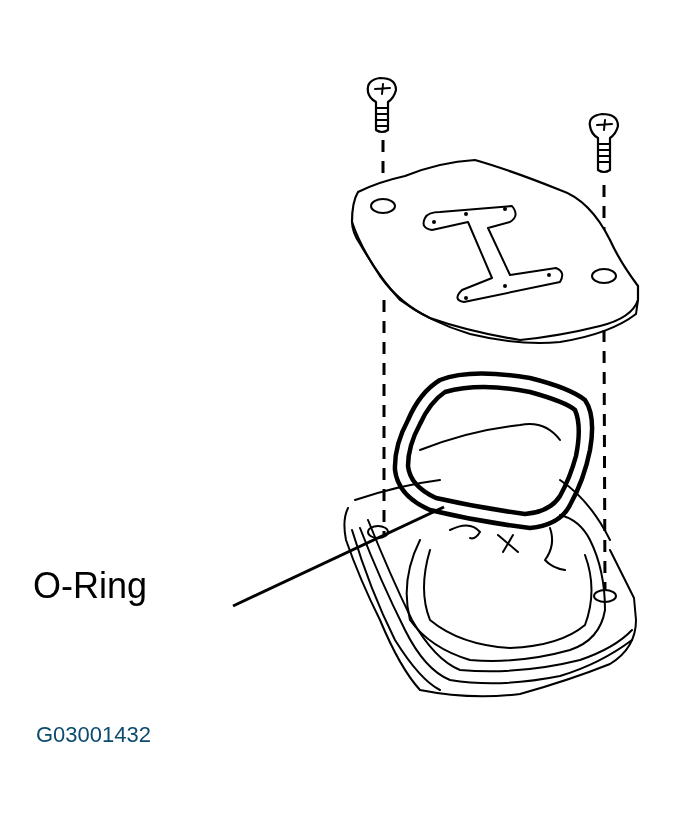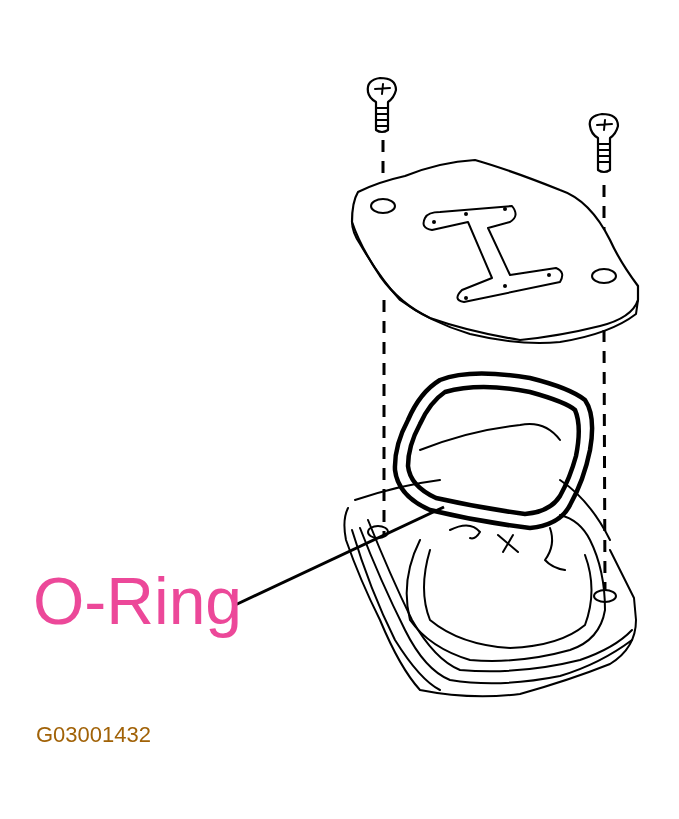--- a/index.html
+++ b/index.html
@@ -1,19 +1,19 @@
 <!DOCTYPE html>
 <html><head>
 <meta charset="utf-8">
 <style>
   html, body { margin:0; padding:0; background:#ffffff; }
   body { width:679px; height:819px; position:relative; overflow:hidden; }
   #diagram { position:absolute; left:0; top:0; }
-  .label-oring { position:absolute; left:33px; top:568px; font-family:"Liberation Sans", sans-serif; font-size:66px; color:#ec4899; line-height:1; }
-  .figure-id { position:absolute; left:36px; top:724px; font-family:"Liberation Sans", sans-serif; font-size:22px; color:#a16207; line-height:1; }
+  .label-oring { position:absolute; left:33px; top:568px; font-family:"Liberation Sans", sans-serif; font-size:36px; color:#000000; line-height:1; }
+  .figure-id { position:absolute; left:36px; top:724px; font-family:"Liberation Sans", sans-serif; font-size:22px; color:#0c4a6e; line-height:1; }
   svg .ln { fill:none; stroke:#000; stroke-width:2; stroke-linejoin:round; stroke-linecap:round; }
   svg .thick { fill:none; stroke:#000; stroke-width:4.5; stroke-linejoin:round; }
   svg .dash { fill:none; stroke:#000; stroke-width:3; stroke-dasharray:12 9; }
   svg .fillw { fill:#fff; stroke:#000; stroke-width:2.2; stroke-linejoin:round; }
 </style>
 </head>
 <body>
 
 <svg id="diagram" width="679" height="819" viewBox="0 0 679 819">
 

